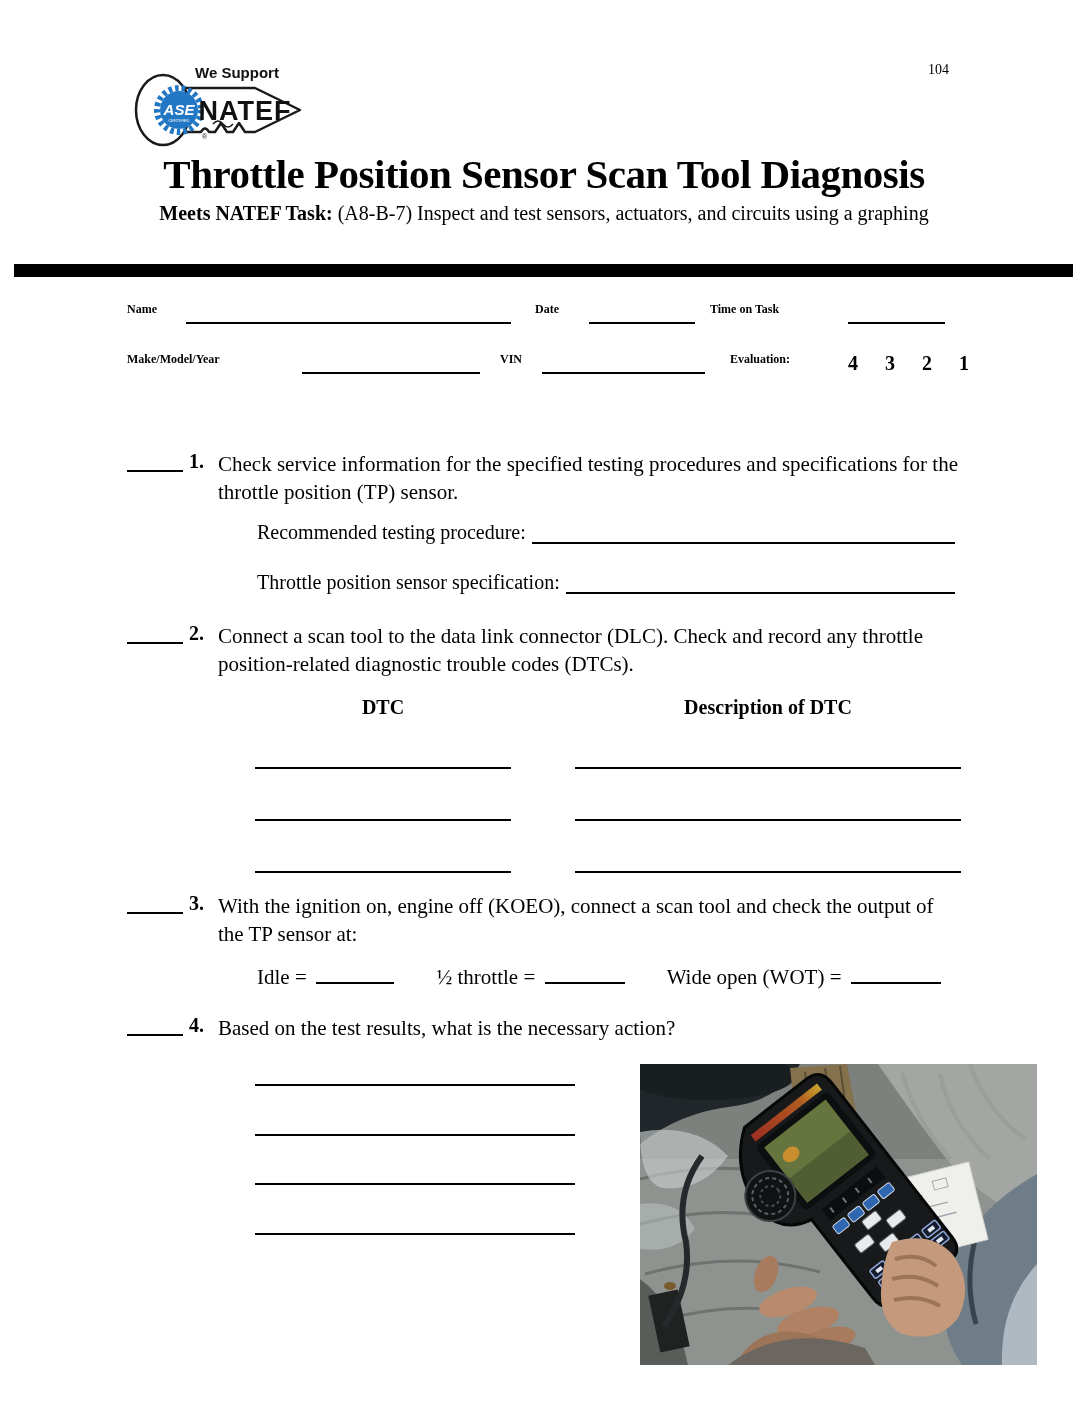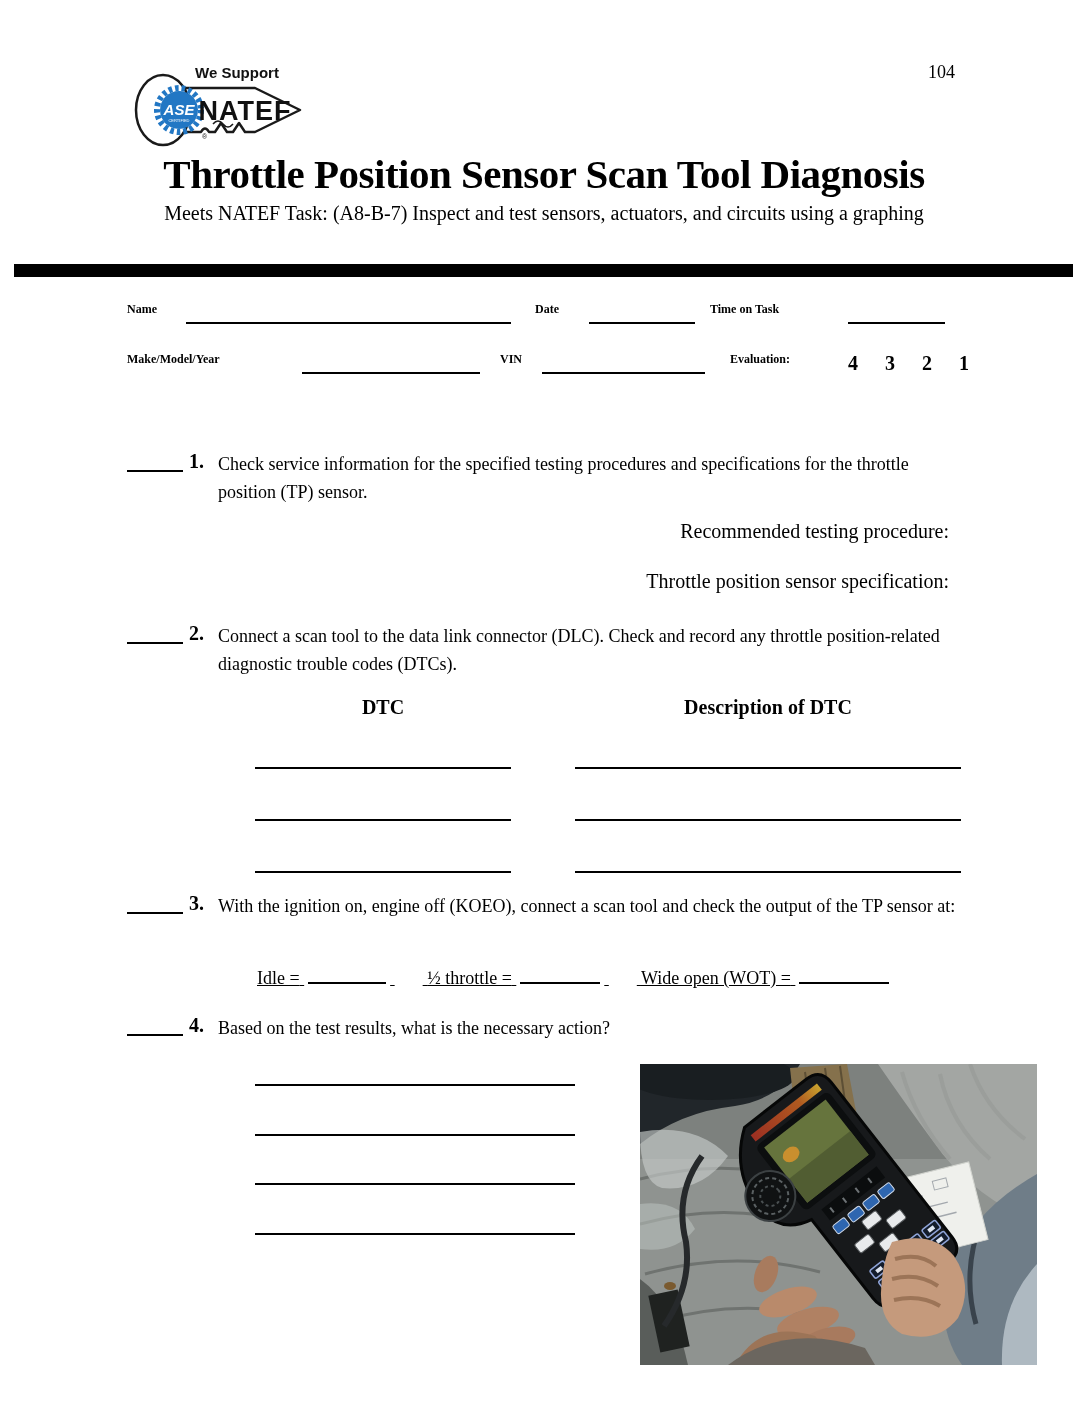--- a/index.html
+++ b/index.html
@@ -1,30 +1,30 @@
 <!DOCTYPE html>
 <html><head>
 <meta charset="utf-8">
 <style>
   html,body{margin:0;padding:0;background:#ffffff;}
   body{width:1088px;height:1408px;position:relative;overflow:hidden;
        font-family:"Liberation Serif", serif;color:#000;}
   .abs{position:absolute;}
-  .pgnum{font-size:18px;}
+  .pgnum{font-size:14px;}
   .title{left:0;top:150px;width:100%;text-align:center;
          font-size:41px;font-weight:bold;letter-spacing:-0.5px;}
   .subtitle{left:0;top:201px;width:100%;text-align:center;
             font-size:20px;line-height:25px;}
-  .subtitle b{font-weight:normal;}
+  .subtitle b{font-weight:bold;}
   .bar{left:14px;top:264px;width:1059px;height:13px;background:#000;}
   .lbl{font-weight:bold;font-size:12px;white-space:nowrap;}
-  .txt{font-size:18px;line-height:28px;}
+  .txt{font-size:21px;line-height:28px;}
   .rule{border-top:2px solid #000;height:0;}
   .num{font-weight:bold;font-size:20px;}
-  .fillrow{display:flex;align-items:flex-end;font-size:20px;flex-direction:column;}
+  .fillrow{display:flex;align-items:center;font-size:20px;}
   .fillrow .flab{white-space:nowrap;margin-right:6px;}
   .fill{flex:1;border-bottom:2px solid #000;height:22px;}
   .colhead{font-weight:bold;font-size:20px;text-align:center;}
   .evalnum{font-weight:bold;font-size:20px;display:inline-block;margin-left:23px;}
   .inline-blank{display:inline-block;border-bottom:2px solid #000;height:20px;vertical-align:baseline;}
   .photo-frame{left:640px;top:1064px;width:397px;height:301px;}
 </style>
 </head>
 <body>
 
@@ -101,21 +101,21 @@
 <div class="abs rule" style="left:575px;top:767px;width:386px;"></div>
 <div class="abs rule" style="left:255px;top:819px;width:256px;"></div>
 <div class="abs rule" style="left:575px;top:819px;width:386px;"></div>
 <div class="abs rule" style="left:255px;top:871px;width:256px;"></div>
 <div class="abs rule" style="left:575px;top:871px;width:386px;"></div>
 
 <div class="abs rule" style="left:127px;top:912px;width:56px;"></div>
 <div class="abs num" style="left:189px;top:892px;">3.</div>
 <div class="abs txt" style="left:218px;top:892px;width:742px;">With the ignition on, engine off (KOEO), connect a scan tool and check the output of the TP sensor at:</div>
 
-<div class="abs txt" style="left:257px;top:962px;white-space:nowrap;text-decoration:underline;">
+<div class="abs txt" style="left:257px;top:962px;white-space:nowrap;">
   <span>Idle =</span>
   <span class="inline-blank" style="width:78px;margin:0 4px;"></span>
   <span style="display:inline-block;width:28px;"></span>
   <span>½ throttle =</span>
   <span class="inline-blank" style="width:80px;margin:0 4px;"></span>
   <span style="display:inline-block;width:28px;"></span>
   <span>Wide open (WOT) =</span>
   <span class="inline-blank" style="width:90px;margin:0 4px;"></span>
 </div>
 

